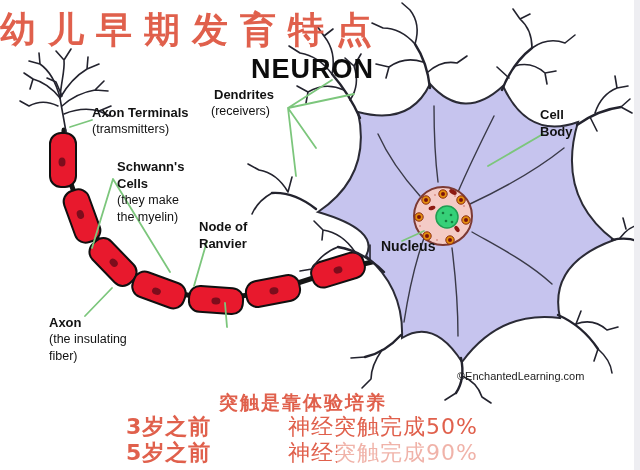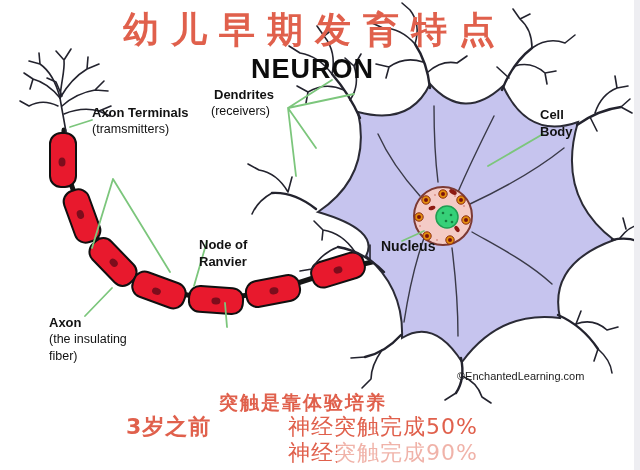--- a/index.html
+++ b/index.html
@@ -2,21 +2,21 @@
 <html><head>
 <meta charset="utf-8">
 <style>
   html,body{margin:0;padding:0;background:#fff;}
   .stage{
     position:relative;width:640px;height:470px;overflow:hidden;background:#ffffff;
     font-family:"Liberation Sans",sans-serif;
   }
   .edge-strip{position:absolute;right:0;top:0;width:6px;height:470px;background:#eeeef2;}
   .title{
-    position:absolute;left:0;right:10px;top:6px;text-align:center;
+    position:absolute;left:0;right:10px;top:6px;text-align:left;
     font-size:36px;font-weight:bold;letter-spacing:12px;color:#e0604c;
     font-family:"DejaVu Sans",sans-serif;white-space:nowrap;
   }
   .neuron-heading{
     position:absolute;left:251px;top:54px;font-size:27px;font-weight:bold;
     letter-spacing:1px;color:#0c0c0c;white-space:nowrap;
   }
   .lbl{position:absolute;color:#121212;font-size:13px;font-weight:bold;
        line-height:17px;white-space:nowrap;}
   .lbl .sub{font-weight:normal;font-size:12.5px;}
@@ -217,38 +217,45 @@
   <div class="lbl" style="left:92px;top:104px;">
     <div>Axon Terminals</div>
     <div class="sub">(tramsmitters)</div>
   </div>
 
   <div class="lbl" style="left:540px;top:106px;">
     <div>Cell</div>
     <div>Body</div>
   </div>
 
-
-  <div class="lbl" style="left:199px;top:236px;">
+  <div class="lbl" style="left:117px;top:158px;">
+    <div>Schwann's</div>
+    <div>Cells</div>
+    <div class="sub">(they make</div>
+    <div class="sub">the myelin)</div>
+  </div>
+
+  <div class="lbl" style="left:199px;top:218px;">
     <div>Node of</div>
     <div>Ranvier</div>
   </div>
 
   <div class="lbl" style="left:381px;top:238px;font-size:14px;">Nucleus</div>
 
   <div class="lbl" style="left:49px;top:314px;">
     <div>Axon</div>
     <div class="sub">(the insulating</div>
     <div class="sub">fiber)</div>
   </div>
 
 
   <div class="credit">©EnchantedLearning.com</div>
 
   <div class="facts-heading">突触是靠体验培养</div>
 
   <div class="fact-age row1">3岁之前</div>
   <div class="fact-value row1">神经突触完成50%</div>
+  <div class="fact-age row2">5岁之前</div>
   <div class="fact-value row2">神经突触完成90%</div>
 
   <div class="watermark-wash"></div>
   <div class="edge-strip"></div>
 </div>
 
 </body></html>

